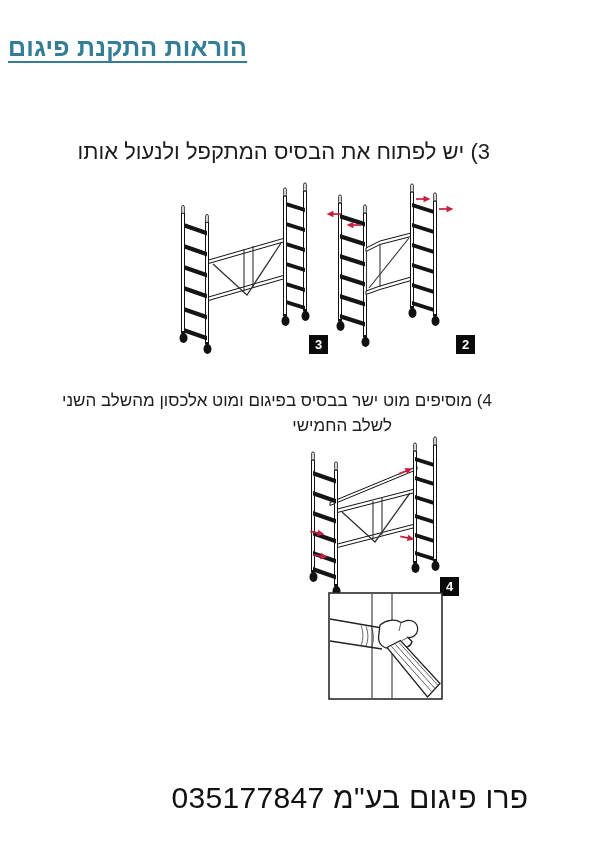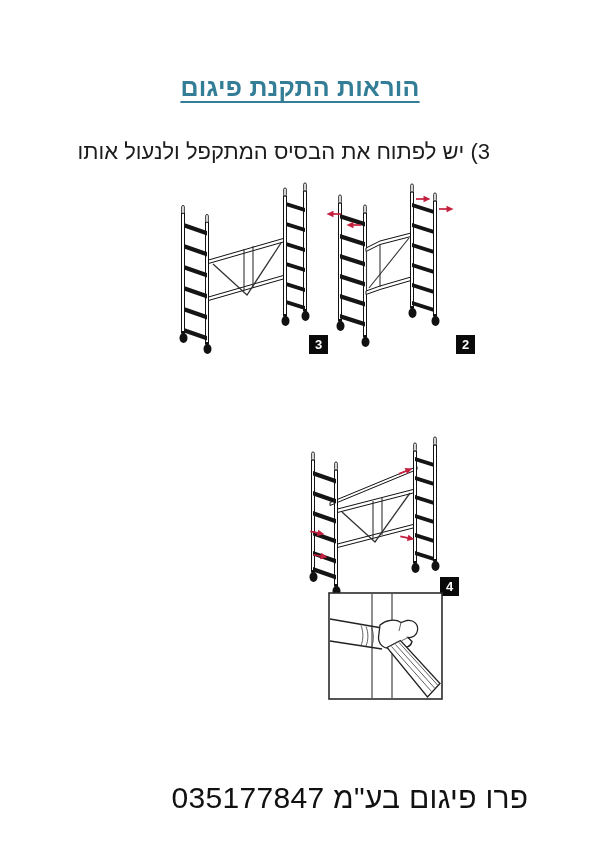--- a/index.html
+++ b/index.html
@@ -4,21 +4,21 @@
 <style>
   html,body{margin:0;padding:0;background:#e9e9e9;}
   .page{
     position:relative;width:600px;height:848px;margin:0 auto;
     background:#ffffff;overflow:hidden;
     font-family:"Liberation Sans","DejaVu Sans",sans-serif;
     color:#1c1c1c;
   }
   .abs{position:absolute;}
   .title{
-    top:33px;left:0;right:0;text-align:center;margin-top:40px;
+    top:33px;left:8px;right:0;
   }
   .title span{
     color:#337d96;font-size:25px;font-weight:bold;
     text-decoration:underline;text-decoration-color:#337d96;
     text-decoration-thickness:2px;text-underline-offset:5px;
     letter-spacing:.2px;
   }
   .step3{
     top:139px;right:110px;direction:rtl;text-align:right;
     font-size:22px;line-height:25px;white-space:nowrap;
@@ -181,20 +181,24 @@
       </g>
     <g transform="translate(134,21)">
         <line class="arrow-line" x1="-13" y1="0" x2="-4.5" y2="0"></line>
         <polygon class="arrow-head" points="-5.5,-3.3 1.5,0 -5.5,3.3"></polygon>
       </g>
   </svg>
 
   <div class="fig-label" style="left:309px;top:335px">3</div>
   <div class="fig-label" style="left:456px;top:335px">2</div>
 
+  <div class="abs step4">
+    <span class="l1">4) מוסיפים מוט ישר בבסיס בפיגום ומוט אלכסון מהשלב השני</span>
+    <span class="l2">לשלב החמישי</span>
+  </div>
 
   <svg class="fig" style="left:278px;top:435px" width="195" height="158" viewBox="0 -8 195 158" xmlns="http://www.w3.org/2000/svg">
     <g>
       <polygon class="rail" points="59.5,66 137,46 137,49.5 59.5,69.5"></polygon>
       <polygon class="rail" points="59.5,101 137,81 137,84.5 59.5,104.5"></polygon>
       <polyline class="brace" points="64,69 97,99 132,50"></polyline>
       <line class="thin" x1="95" y1="58" x2="95" y2="95"></line>
       <line class="thin" x1="104" y1="55" x2="104" y2="92"></line>
     </g>
 

